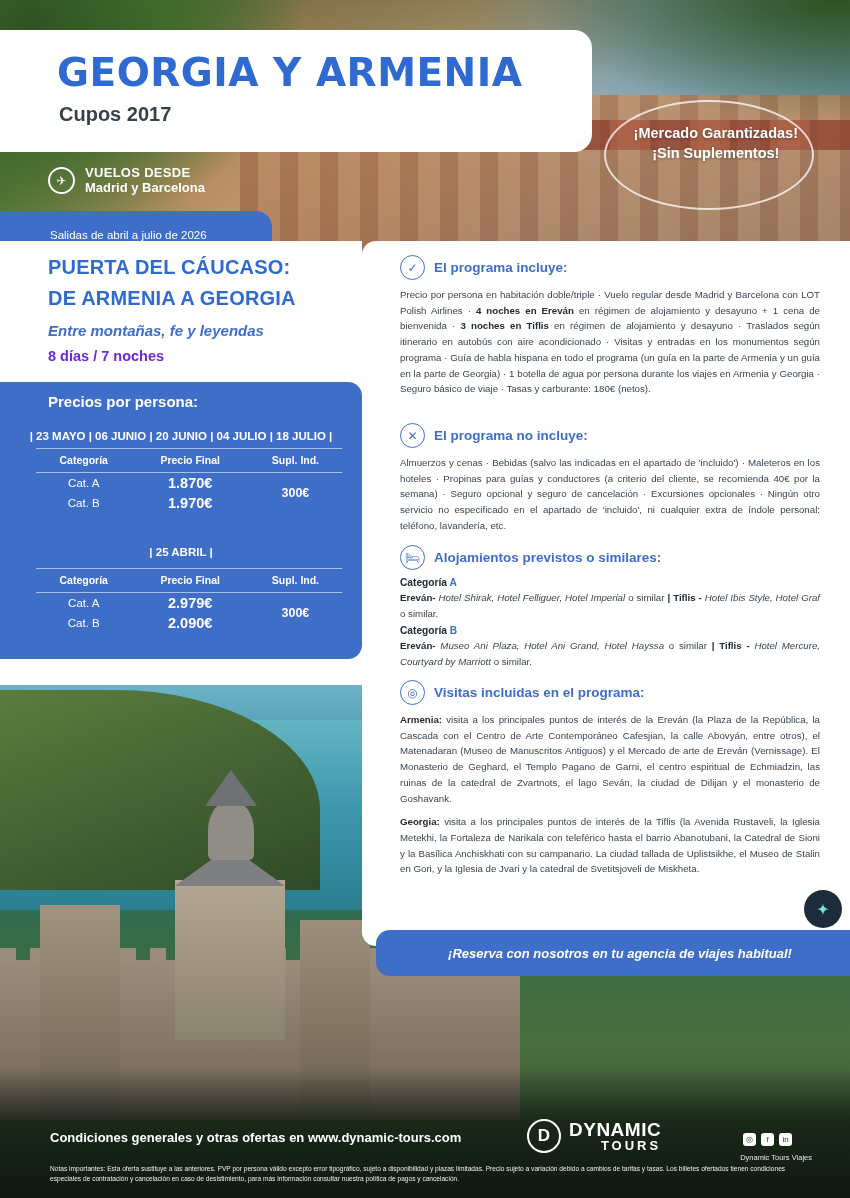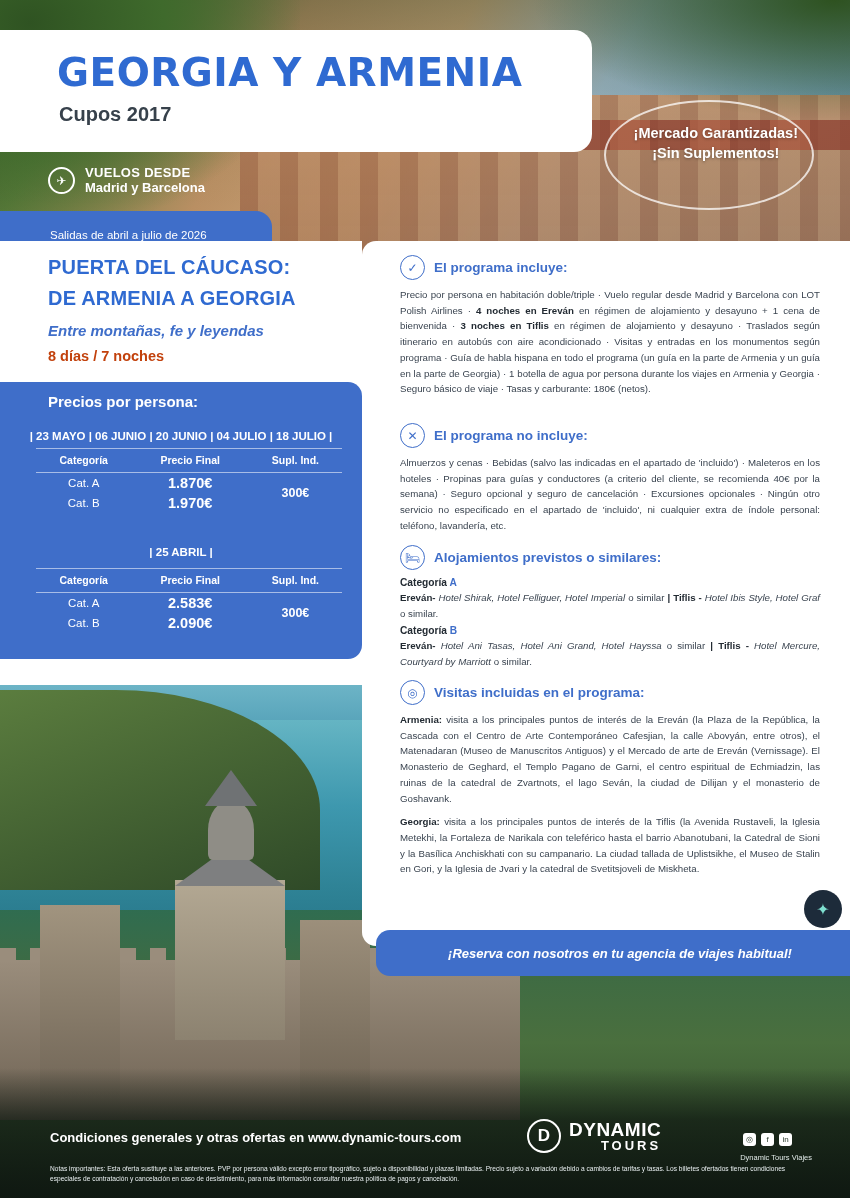--- a/index.html
+++ b/index.html
@@ -157,21 +157,21 @@
     font-size: 20px; font-weight: 800; color: #2f6ad1; letter-spacing:.2px;
   }
   .headline1 { top: 256px; }
   .headline2 { top: 287px; }
   .tagline {
     position:absolute; left: 48px; top: 322px;
     font-size: 15px; font-style: italic; font-weight: 700; color: #3f6ec9;
   }
   .days {
     position:absolute; left: 48px; top: 348px;
-    font-size: 14.5px; font-weight: 700; color: #c2410c;
+    font-size: 14.5px; font-weight: 700; color: #6d28d9;
   }
 
   .price-box {
     position:absolute; left: 0; top: 382px; width: 362px; height: 277px;
     background: #3f6ec9; border-radius: 0 14px 14px 0; color: #fff;
   }
   .price-title {
     position:absolute; left: 48px; top: 11px; font-size: 15px; font-weight: 800;
   }
   .dates-line {
@@ -353,21 +353,21 @@
       <thead>
         <tr>
           <th>Categoría</th>
           <th>Precio Final</th>
           <th>Supl. Ind.</th>
         </tr>
       </thead>
       <tbody>
         <tr>
           <td class="cat">Cat. A</td>
-          <td class="price">2.583€</td>
+          <td class="price">2.979€</td>
           <td class="supl" rowspan="2">300€</td>
         </tr>
         <tr>
           <td class="cat">Cat. B</td>
           <td class="price">2.090€</td>
         </tr>
       </tbody>
     </table>
   </div>
 
@@ -396,21 +396,21 @@
     </div>
     <div class="cat-label">
       <span style="color:#232b33">Categoría</span>
       <span>A</span>
     </div>
     <div class="body"><b>Ereván-</b> <i>Hotel Shirak, Hotel Felliguer, Hotel Imperial</i> o similar <b>| Tiflis -</b> <i>Hotel Ibis Style, Hotel Graf</i> o similar.</div>
     <div class="cat-label">
       <span style="color:#232b33">Categoría</span>
       <span>B</span>
     </div>
-    <div class="body"><b>Ereván-</b> <i>Hotel Ani Tasas, Hotel Ani Grand, Hotel Hayssa</i> o similar <b>| Tiflis -</b> <i>Hotel Mercure, Courtyard by Marriott</i> o similar.</div>
+    <div class="body"><b>Ereván-</b> <i>Museo Ani Plaza, Hotel Ani Grand, Hotel Hayssa</i> o similar <b>| Tiflis -</b> <i>Hotel Mercure, Courtyard by Marriott</i> o similar.</div>
   </div>
 
   <div class="sec" style="top:680px">
     <div class="sec-head">
       <span class="sec-ic">◎</span>
       <span class="sec-title">Visitas incluidas en el programa:</span>
     </div>
     <div class="body" style="margin-bottom:8px"><b>Armenia:</b> visita a los principales puntos de interés de la Ereván (la Plaza de la República, la Cascada con el Centro de Arte Contemporáneo Cafesjian, la calle Abovyán, entre otros), el Matenadaran (Museo de Manuscritos Antiguos) y el Mercado de arte de Ereván (Vernissage). El Monasterio de Geghard, el Templo Pagano de Garni, el centro espiritual de Echmiadzin, las ruinas de la catedral de Zvartnots, el lago Seván, la ciudad de Dilijan y el monasterio de Goshavank.</div>
     <div class="body"><b>Georgia:</b> visita a los principales puntos de interés de la Tiflis (la Avenida Rustaveli, la Iglesia Metekhi, la Fortaleza de Narikala con teleférico hasta el barrio Abanotubani, la Catedral de Sioni y la Basílica Anchiskhati con su campanario. La ciudad tallada de Uplistsikhe, el Museo de Stalin en Gori, y la Iglesia de Jvari y la catedral de Svetitsjoveli de Miskheta.</div>
   </div>

